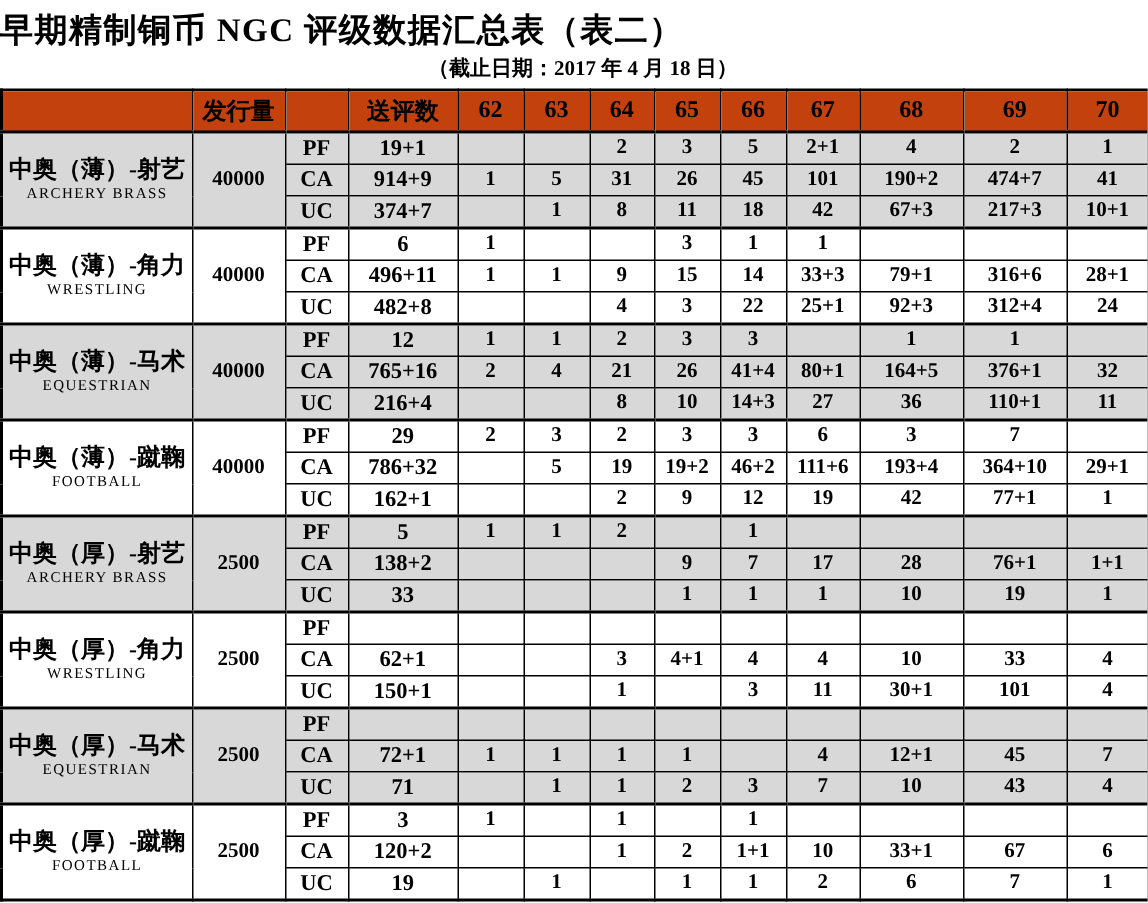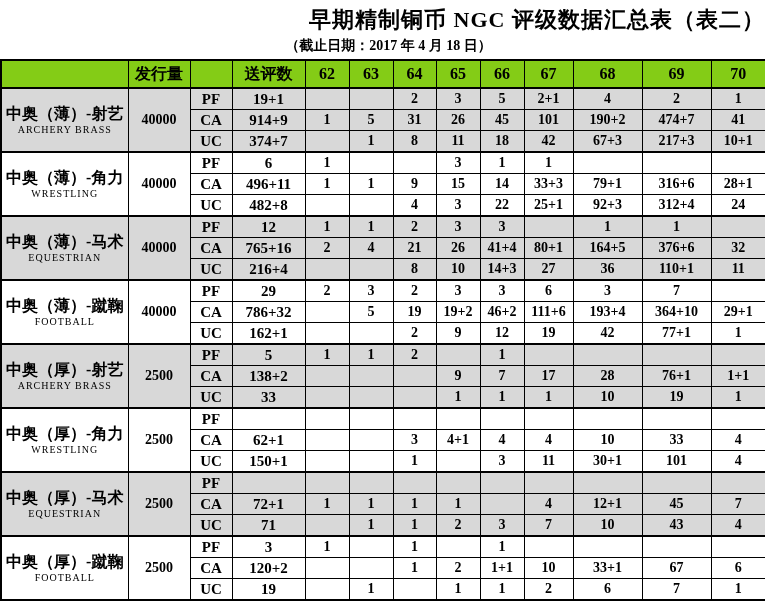--- a/index.html
+++ b/index.html
@@ -1,36 +1,36 @@
 <!DOCTYPE html>
 <html><head>
 <meta charset="utf-8">
 <style>
   html,body{margin:0;padding:0;}
   body{
     width:765px;height:602px;background:#fff;overflow:hidden;
     font-family:"Liberation Serif","DejaVu Serif",serif;color:#000;
   }
   .title{
-    font-weight:bold;font-size:22px;text-align:right;
+    font-weight:bold;font-size:22px;text-align:left;
     margin:5px 0 2px 0;letter-spacing:1px;
   }
   .subtitle{
     font-weight:bold;font-size:14px;text-align:center;margin:1px 0 4px 0;padding-left:12px;
   }
   table{
     border-collapse:collapse;table-layout:fixed;width:765px;
     border:2px solid var(--border,#000);
   }
   th,td{
     border:1px solid var(--border,#000);
     text-align:center;vertical-align:middle;padding:0;
     overflow:hidden;white-space:nowrap;
   }
-  thead th{height:26px;font-size:16px;font-weight:bold;background:#84cc16;}
+  thead th{height:26px;font-size:16px;font-weight:bold;background:#c2410c;}
   tbody td{height:20px;font-size:14px;font-weight:bold;line-height:1;}
   tr.group-start td{border-top:2px solid var(--border,#000);}
   tr.shaded td{background:var(--shaded,#d8d8d8);}
   td.cell-name{line-height:1.15;}
   .name-cn{font-size:16px;font-weight:bold;}
   .name-en{font-size:10px;font-weight:normal;letter-spacing:1px;margin-top:1px;}
   td.cell-type{font-size:15px;}
   td.cell-sub{font-size:15px;}
 </style>
 </head>
@@ -182,21 +182,21 @@
       <tr class="shaded">
         <td class="cell-type">CA</td>
         <td class="cell-sub">765+16</td>
         <td class="cell-grade">2</td>
         <td class="cell-grade">4</td>
         <td class="cell-grade">21</td>
         <td class="cell-grade">26</td>
         <td class="cell-grade">41+4</td>
         <td class="cell-grade">80+1</td>
         <td class="cell-grade">164+5</td>
-        <td class="cell-grade">376+6</td>
+        <td class="cell-grade">376+1</td>
         <td class="cell-grade">32</td>
       </tr>
       <tr class="shaded">
         <td class="cell-type">UC</td>
         <td class="cell-sub">216+4</td>
         <td class="cell-grade"></td>
         <td class="cell-grade"></td>
         <td class="cell-grade">8</td>
         <td class="cell-grade">10</td>
         <td class="cell-grade">14+3</td>

